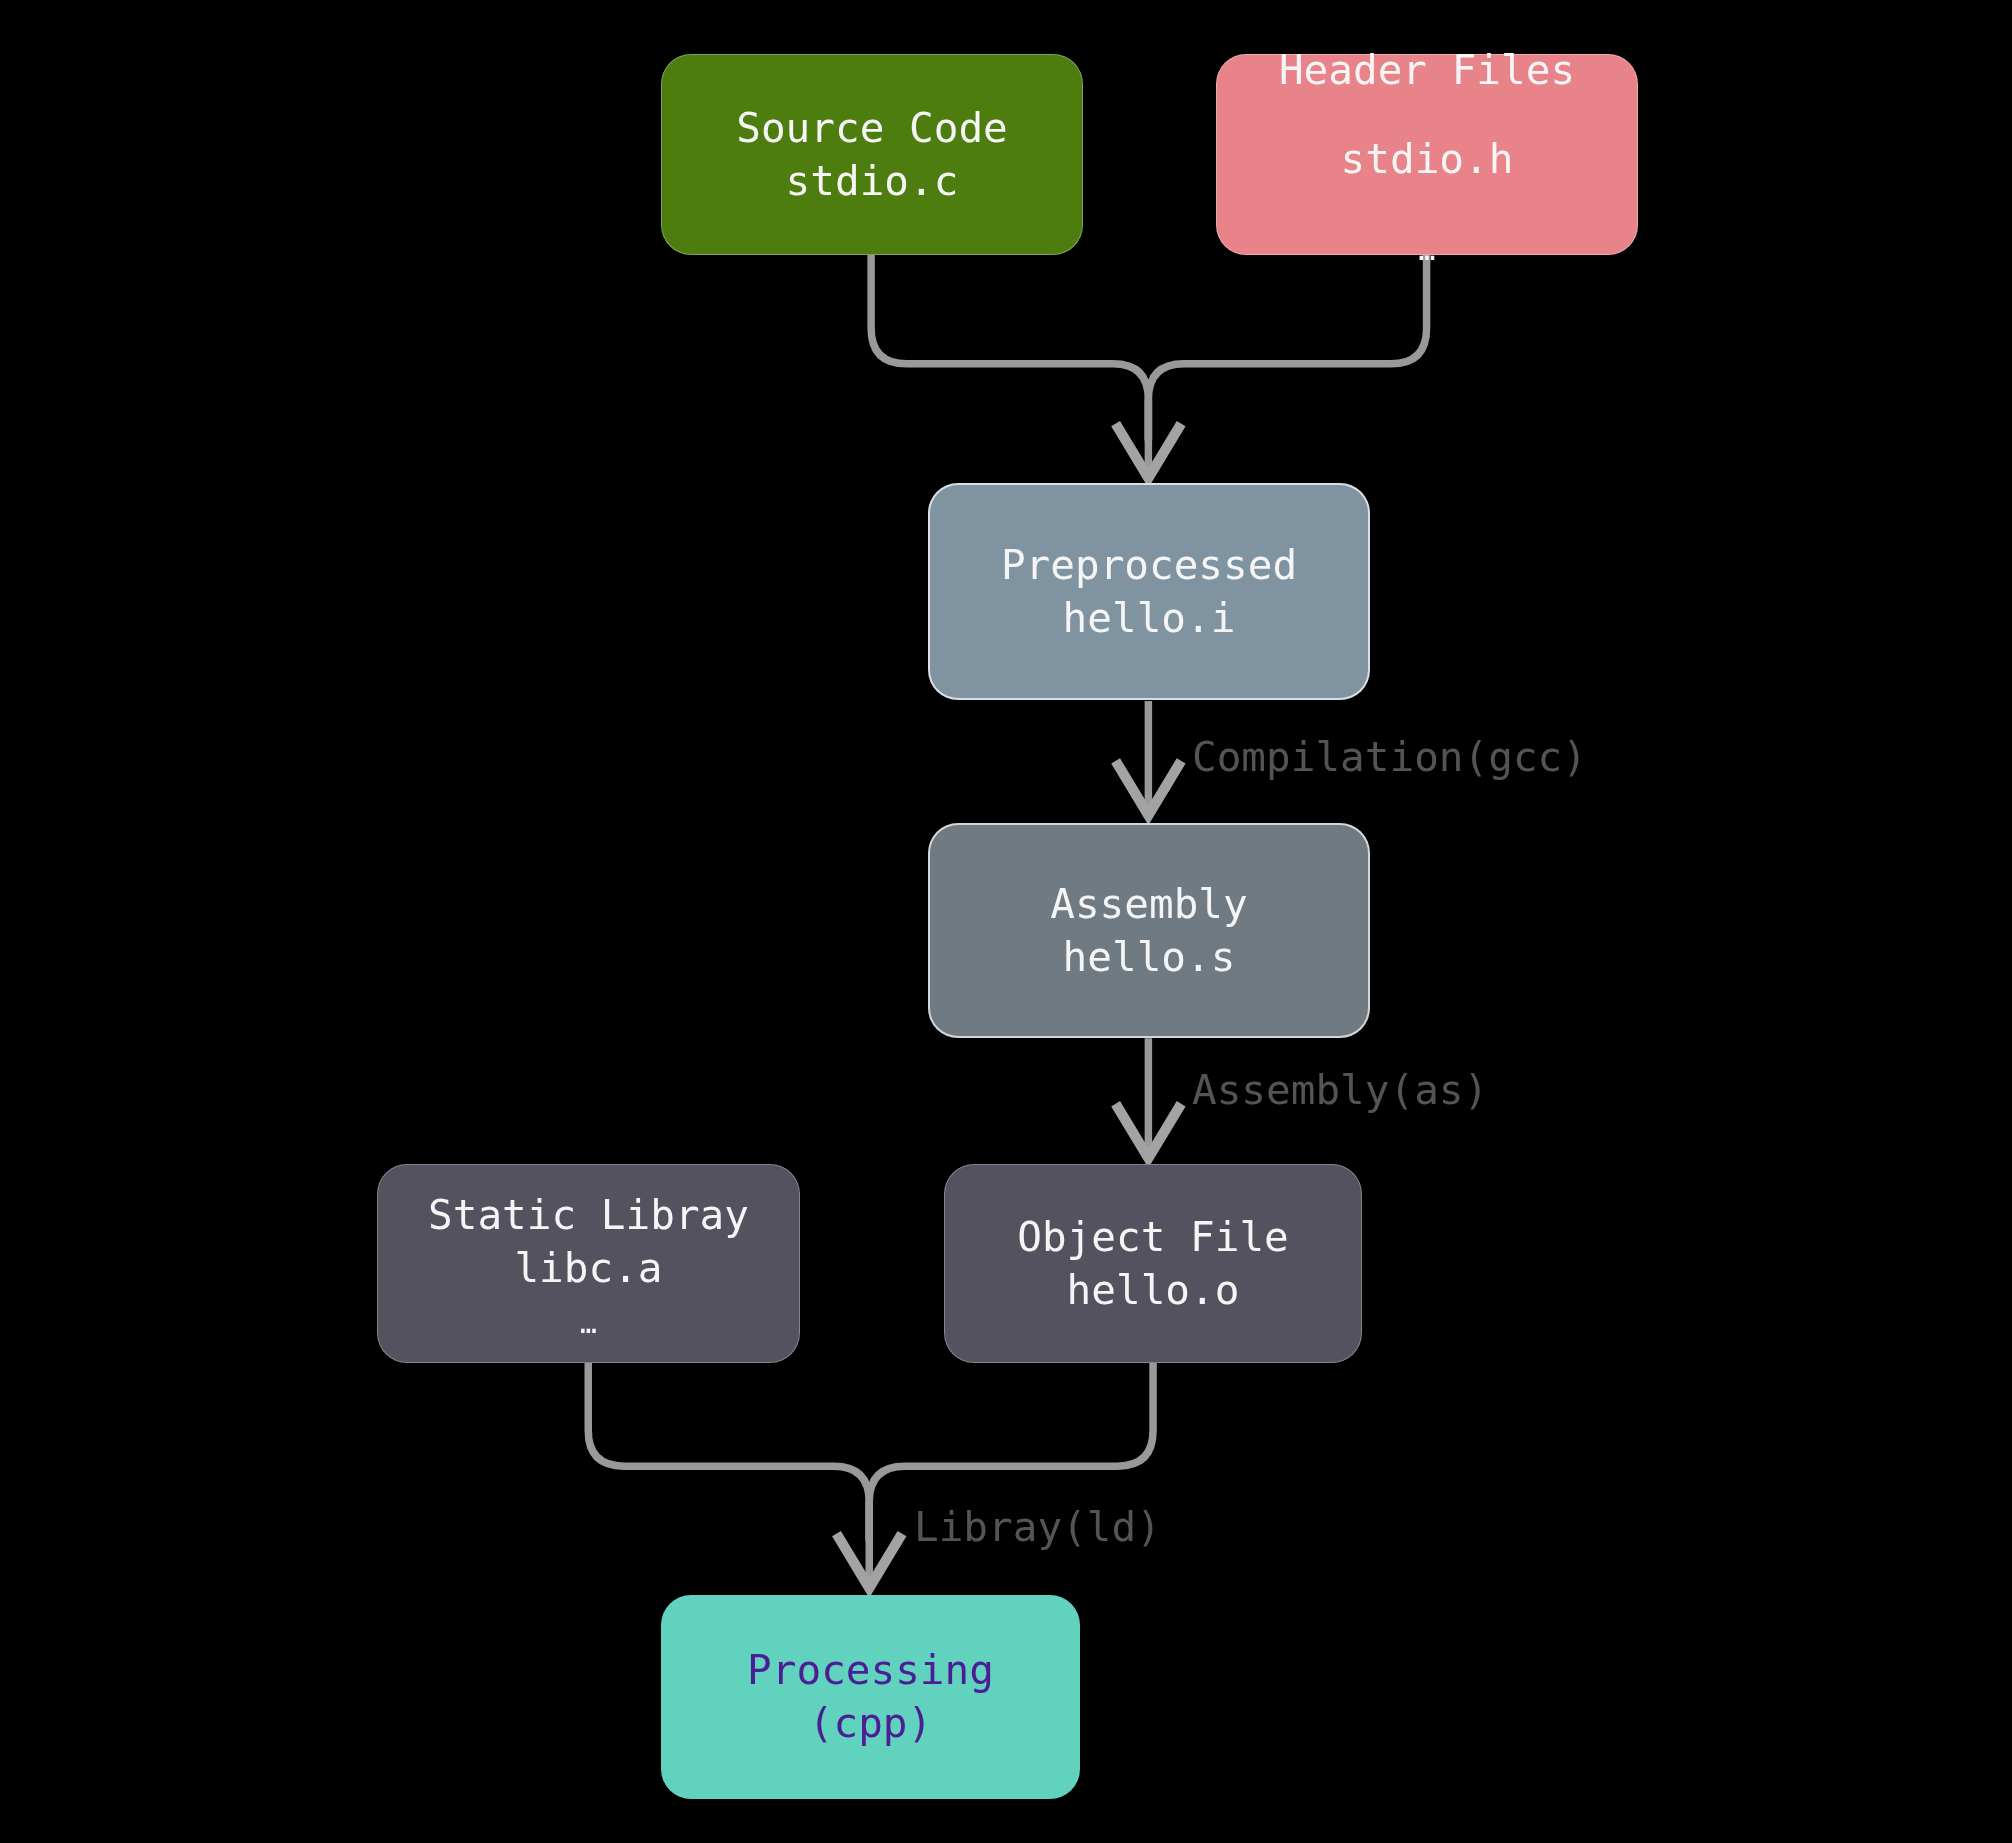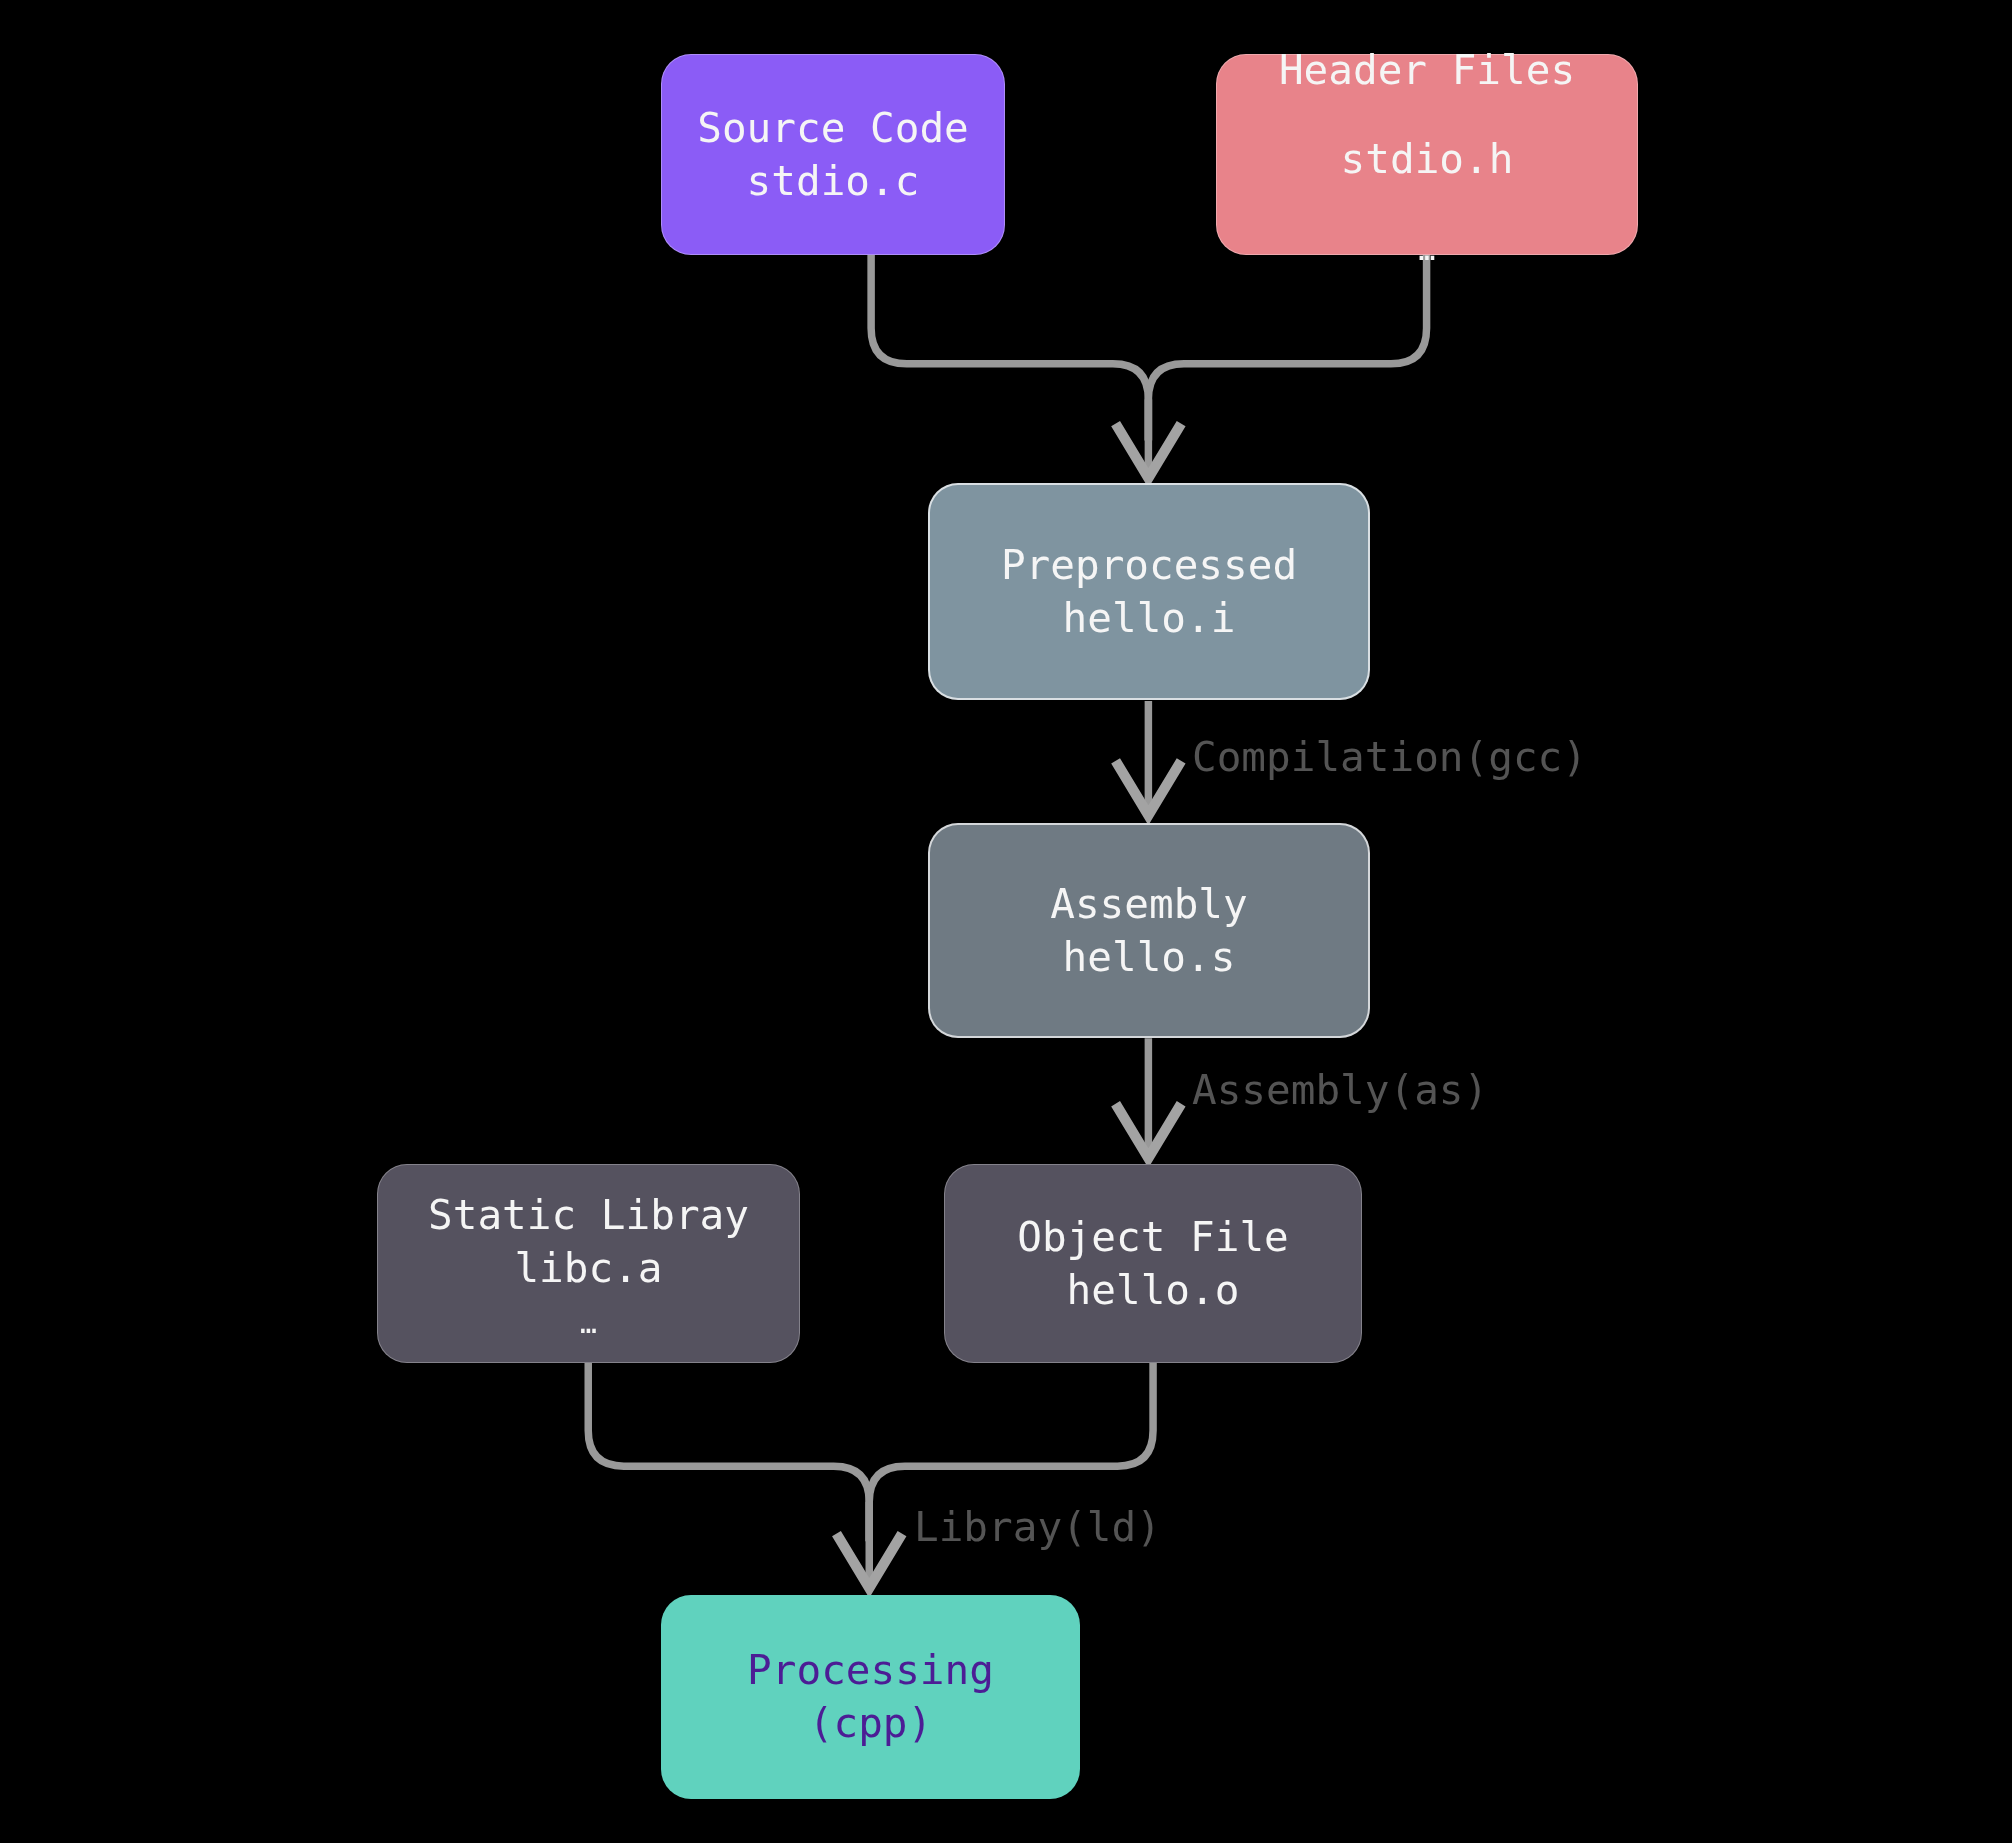--- a/index.html
+++ b/index.html
@@ -42,21 +42,21 @@
     color: #f5f5f5;
     font-size: 41px;
     line-height: 53px;
     box-sizing: border-box;
   }
   .node .dots {
     font-size: 28px;
     line-height: 28px;
     margin-top: 15px;
   }
-  .node-source       { left: 661px;  top: 54px;   width: 344px; height: 201px; background: #8b5cf6; border: 1.9px solid rgba(255,255,255,0.30); }
+  .node-source       { left: 661px;  top: 54px;   width: 422px; height: 201px; background: #4d7c0f; border: 1.9px solid rgba(255,255,255,0.30); }
   .node-header       { left: 1216px; top: 54px;   width: 422px; height: 201px; background: #e8838a; border: 1.9px solid rgba(255,255,255,0.30); gap: 36px; }
   .node-preprocessed { left: 928px;  top: 483px;  width: 442px; height: 217px; background: #7f94a0; border: 2.8px solid rgba(255,255,255,0.70); }
   .node-assembly     { left: 928px;  top: 823px;  width: 442px; height: 215px; background: #6f7a83; border: 2.8px solid rgba(255,255,255,0.70); }
   .node-static       { left: 377px;  top: 1164px; width: 423px; height: 199px; background: #55525f; border: 1.9px solid rgba(255,255,255,0.28); }
   .node-object       { left: 944px; top: 1164px; width: 418px; height: 199px; background: #55525f; border: 1.9px solid rgba(255,255,255,0.28); }
   .node-output       { left: 661px;  top: 1595px; width: 419px; height: 204px; background: #60d2be; border: none; color: #4c1d95; }
   .edge-label {
     position: absolute;
     transform: translateY(-50%);
     font-size: 41px;

